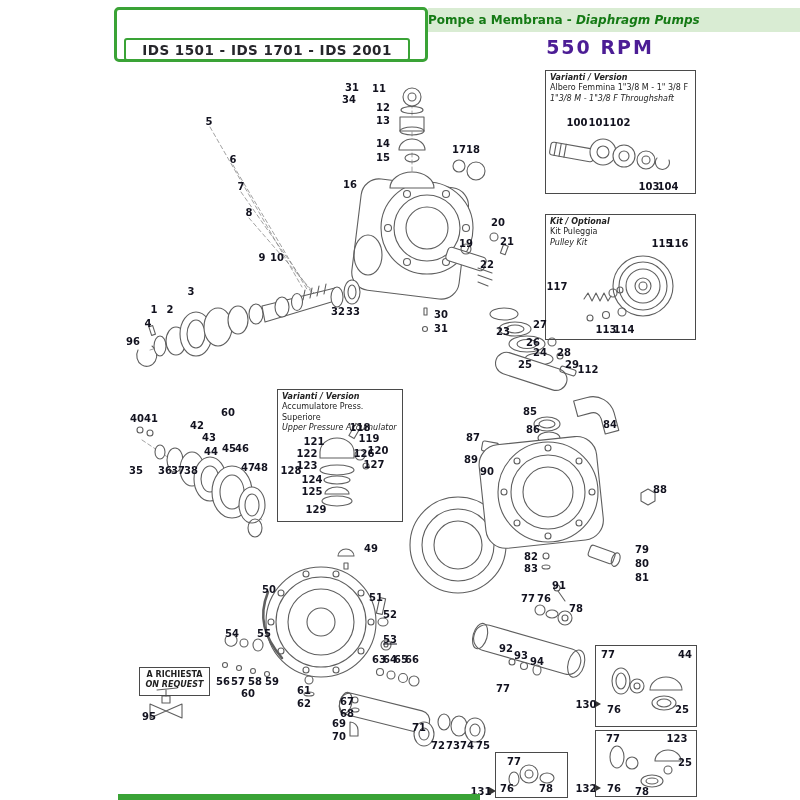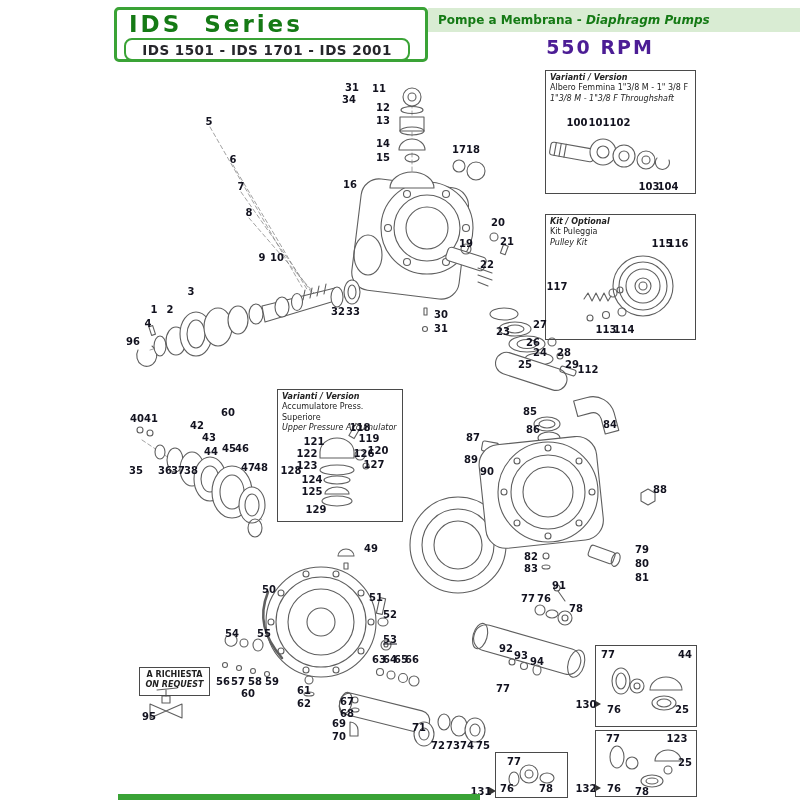--- a/index.html
+++ b/index.html
@@ -11,28 +11,28 @@
   .title-box{
     position:absolute;left:114px;top:7px;width:314px;height:55px;
     border:3px solid var(--green,#3aa336);border-radius:5px;background:#fff;box-sizing:border-box;z-index:4;
   }
   .series-title{
     position:absolute;left:12px;top:1px;font-size:23px;font-weight:bold;
     color:var(--dark-green,#157a15);letter-spacing:3px;white-space:pre;
   }
   .models-box{
     position:absolute;left:7px;top:28px;width:282px;height:19px;
-    border:2px solid var(--green,#3aa336);border-radius:8px;
+    border:2px solid var(--green,#3aa336);border-radius:3px;
     display:flex;align-items:center;justify-content:center;
     font-size:13.5px;font-weight:bold;color:#26262b;letter-spacing:0.5px;
   }
   .banner{
     position:absolute;left:428px;top:8px;width:372px;height:24px;
     background:var(--banner-bg,#d9ecd3);display:flex;align-items:center;
-    padding-left:10px;box-sizing:border-box;z-index:4;
+    box-sizing:border-box;z-index:4;
     font-size:12px;font-weight:bold;color:var(--dark-green,#1c6b1c);white-space:pre;
   }
   .banner .it{font-style:italic;}
   .rpm{
     position:absolute;left:540px;top:36px;width:120px;text-align:center;
     font-size:19px;font-weight:bold;color:#4c1d95;letter-spacing:2px;z-index:4;
   }
   
   #drawing{position:absolute;left:0;top:0;width:800px;height:800px;z-index:1;}
   .inset{
@@ -60,21 +60,20 @@
   }
   .footer-bar{
     position:absolute;left:118px;top:794px;width:362px;height:6px;
     background:var(--green,#3aa336);z-index:4;
   }
 </style>
 </head>
 <body style="--green: #3aa336; --dark-green: #157a15; --banner-bg: #d9ecd3; --label: #12121f;">
 
 <div class="title-box">
-  <div class="series-title">IDS  Series</div>
   <div class="models-box">IDS 1501 - IDS 1701 - IDS 2001</div>
 </div>
 <div class="banner">
   <span>Pompe a Membrana - </span>
   <span class="it">Diaphragm Pumps</span>
 </div>
 <div class="rpm">550 RPM</div>
 
 <svg id="drawing" viewBox="0 0 800 800" xmlns="http://www.w3.org/2000/svg">
   <g stroke="#5f5f5f" stroke-width="1.1" fill="none" stroke-linecap="round" stroke-linejoin="round">

